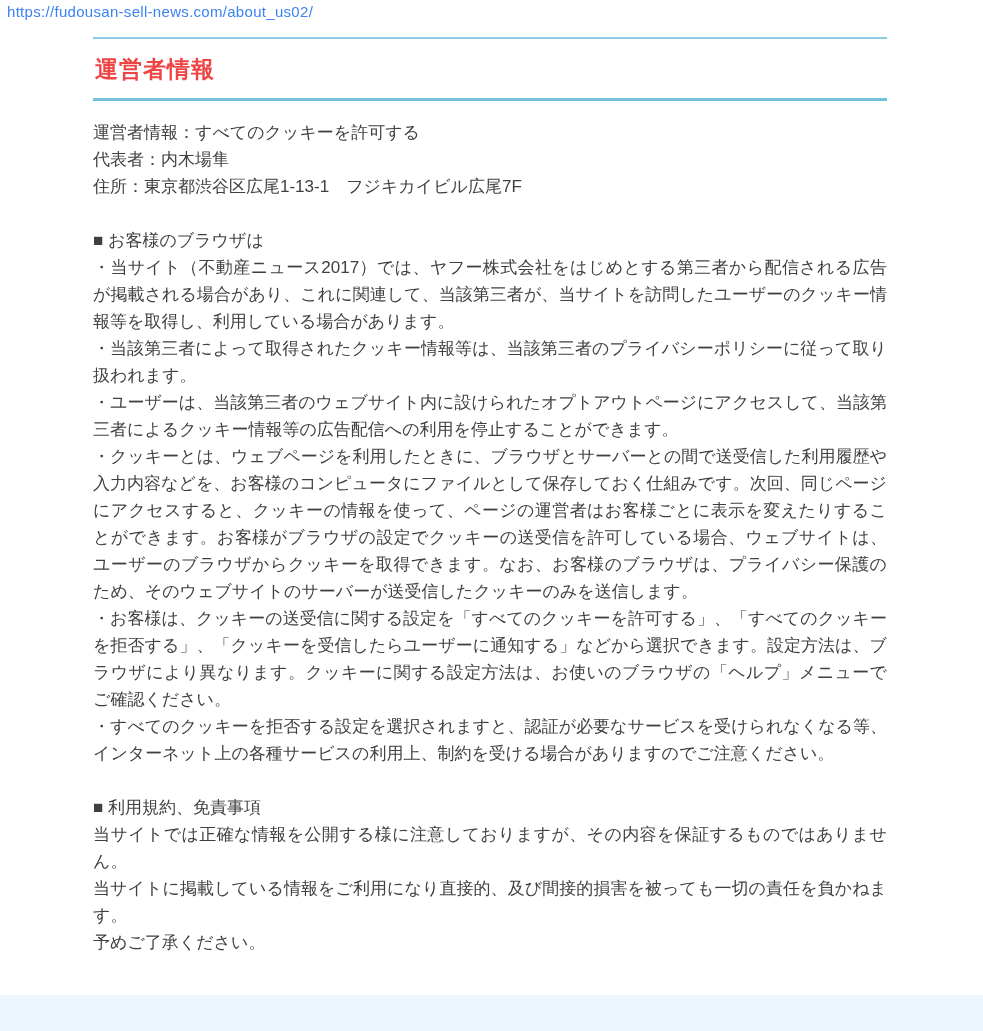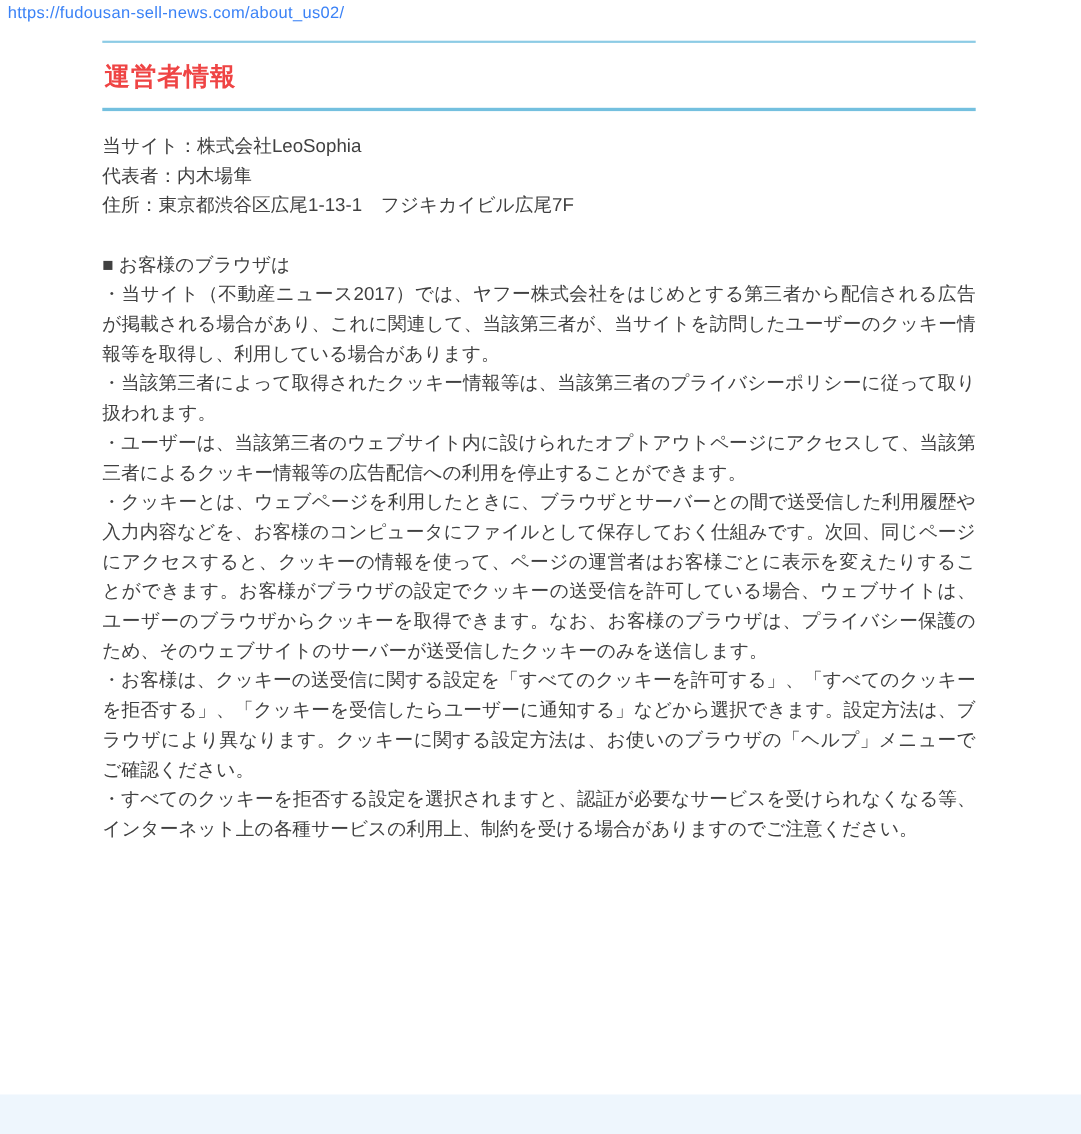--- a/index.html
+++ b/index.html
@@ -67,35 +67,41 @@
 
 <div class="url-note">https://fudousan-sell-news.com/about_us02/</div>
 
 <main class="content">
   <div class="rule rule-thin"></div>
   <h1 class="page-title">運営者情報</h1>
   <div class="rule rule-thick"></div>
 
   <div class="body-text">
     <section>
-      <p>当サイト：株式会社LeoSophia</p>
+      <p>運営者情報：すべてのクッキーを許可する</p>
       <p>代表者：内木場隼</p>
       <p>住所：東京都渋谷区広尾1-13-1　フジキカイビル広尾7F</p>
     </section>
 
     <div class="spacer"></div>
 
     <section>
       <p>■ お客様のブラウザは</p>
       <p>・当サイト（不動産ニュース2017）では、ヤフー株式会社をはじめとする第三者から配信される広告が掲載される場合があり、これに関連して、当該第三者が、当サイトを訪問したユーザーのクッキー情報等を取得し、利用している場合があります。</p>
       <p>・当該第三者によって取得されたクッキー情報等は、当該第三者のプライバシーポリシーに従って取り扱われます。</p>
       <p>・ユーザーは、当該第三者のウェブサイト内に設けられたオプトアウトページにアクセスして、当該第三者によるクッキー情報等の広告配信への利用を停止することができます。</p>
       <p>・クッキーとは、ウェブページを利用したときに、ブラウザとサーバーとの間で送受信した利用履歴や入力内容などを、お客様のコンピュータにファイルとして保存しておく仕組みです。次回、同じページにアクセスすると、クッキーの情報を使って、ページの運営者はお客様ごとに表示を変えたりすることができます。お客様がブラウザの設定でクッキーの送受信を許可している場合、ウェブサイトは、ユーザーのブラウザからクッキーを取得できます。なお、お客様のブラウザは、プライバシー保護のため、そのウェブサイトのサーバーが送受信したクッキーのみを送信します。</p>
       <p>・お客様は、クッキーの送受信に関する設定を「すべてのクッキーを許可する」、「すべてのクッキーを拒否する」、「クッキーを受信したらユーザーに通知する」などから選択できます。設定方法は、ブラウザにより異なります。クッキーに関する設定方法は、お使いのブラウザの「ヘルプ」メニューでご確認ください。</p>
       <p>・すべてのクッキーを拒否する設定を選択されますと、認証が必要なサービスを受けられなくなる等、インターネット上の各種サービスの利用上、制約を受ける場合がありますのでご注意ください。</p>
     </section>
 
     <div class="spacer"></div>
 
+    <section>
+      <p>■ 利用規約、免責事項</p>
+      <p>当サイトでは正確な情報を公開する様に注意しておりますが、その内容を保証するものではありません。</p>
+      <p>当サイトに掲載している情報をご利用になり直接的、及び間接的損害を被っても一切の責任を負かねます。</p>
+      <p>予めご了承ください。</p>
+    </section>
   </div>
 </main>
 
 <div class="footer-band"></div>
 
 </body></html>

